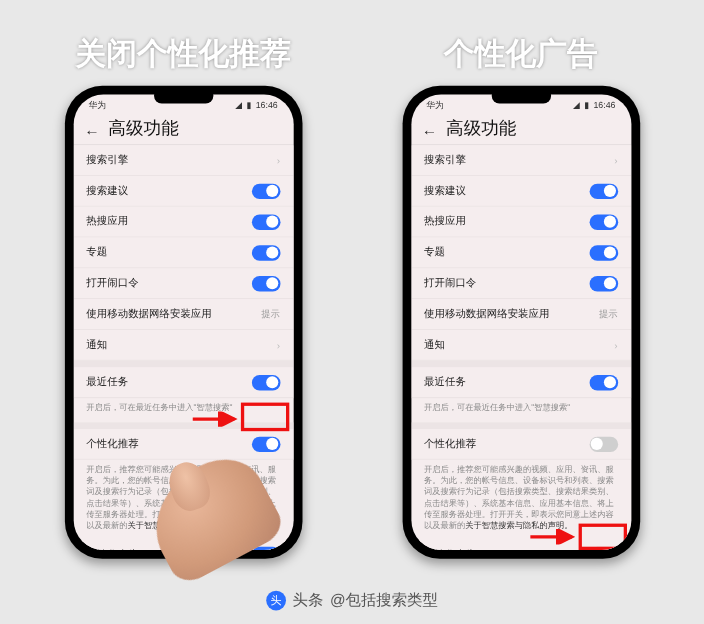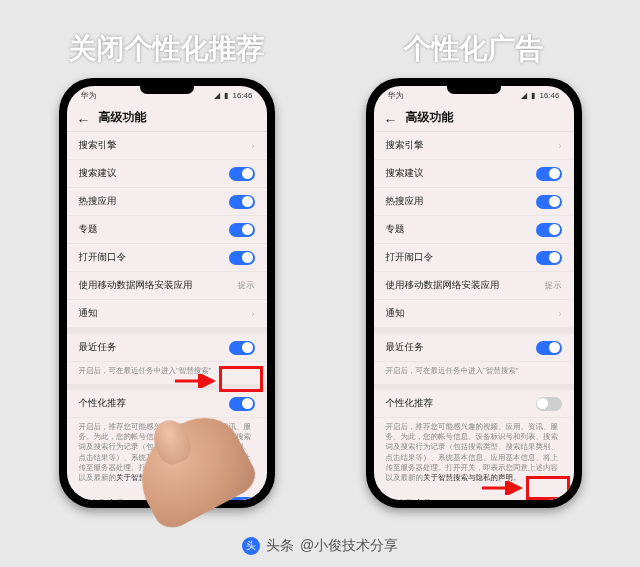--- a/index.html
+++ b/index.html
@@ -10,21 +10,21 @@
 
   .phone { width: 216px; height: 430px; background: #000; border-radius: 34px; padding: 8px; position: relative; box-shadow: 0 4px 10px rgba(0,0,0,.35); }
   .screen { width: 100%; height: 100%; background: #f5edee; border-radius: 27px; overflow: hidden; display: flex; flex-direction: column; font-size: 9.5px; position: relative; }
   .notch { position: absolute; top: 2px; left: 50%; transform: translateX(-50%); width: 54px; height: 14px; background: #000; border-radius: 10px; z-index: 5; }
 
   .statusbar { height: 18px; display: flex; justify-content: space-between; align-items: center; padding: 0 14px; font-size: 8px; color: #333; }
   .statusbar .right { display: flex; gap: 4px; align-items: center; }
 
   .navbar { height: 28px; display: flex; align-items: center; padding: 0 10px; border-bottom: .5px solid rgba(0,0,0,.06); }
   .back { font-size: 14px; color: #222; margin-right: 8px; }
-  .title { font-size: 12px; font-weight: 700; color: #111; }
+  .title { font-size: 16px; font-weight: 400; color: #111; }
 
   .content { flex: 1; overflow: hidden; }
   .row { background: #f5edee; padding: 0 12px; height: 28px; display: flex; align-items: center; justify-content: space-between; border-bottom: .5px solid rgba(0,0,0,.04); }
   .row .label { color: #222; }
   .row .hint { color: #999; font-size: 8.5px; }
   .desc { padding: 4px 12px 8px; color: #8a8a8a; font-size: 7.5px; line-height: 1.35; }
   .gap { height: 6px; background: #ece4e5; }
 
   .toggle { width: 26px; height: 14px; border-radius: 8px; position: relative; flex-shrink: 0; }
   .toggle.on { background: #2a6fff; }
@@ -207,14 +207,14 @@
             </svg>
         </div>
       </div>
     </div>
   </div>
 </div>
 
 <div class="footer">
   <span class="avatar">头</span>
   <span>头条</span>
-  <span>@小俊技术分享</span>
+  <span>@包括搜索类型</span>
 </div>
 
 </body></html>

